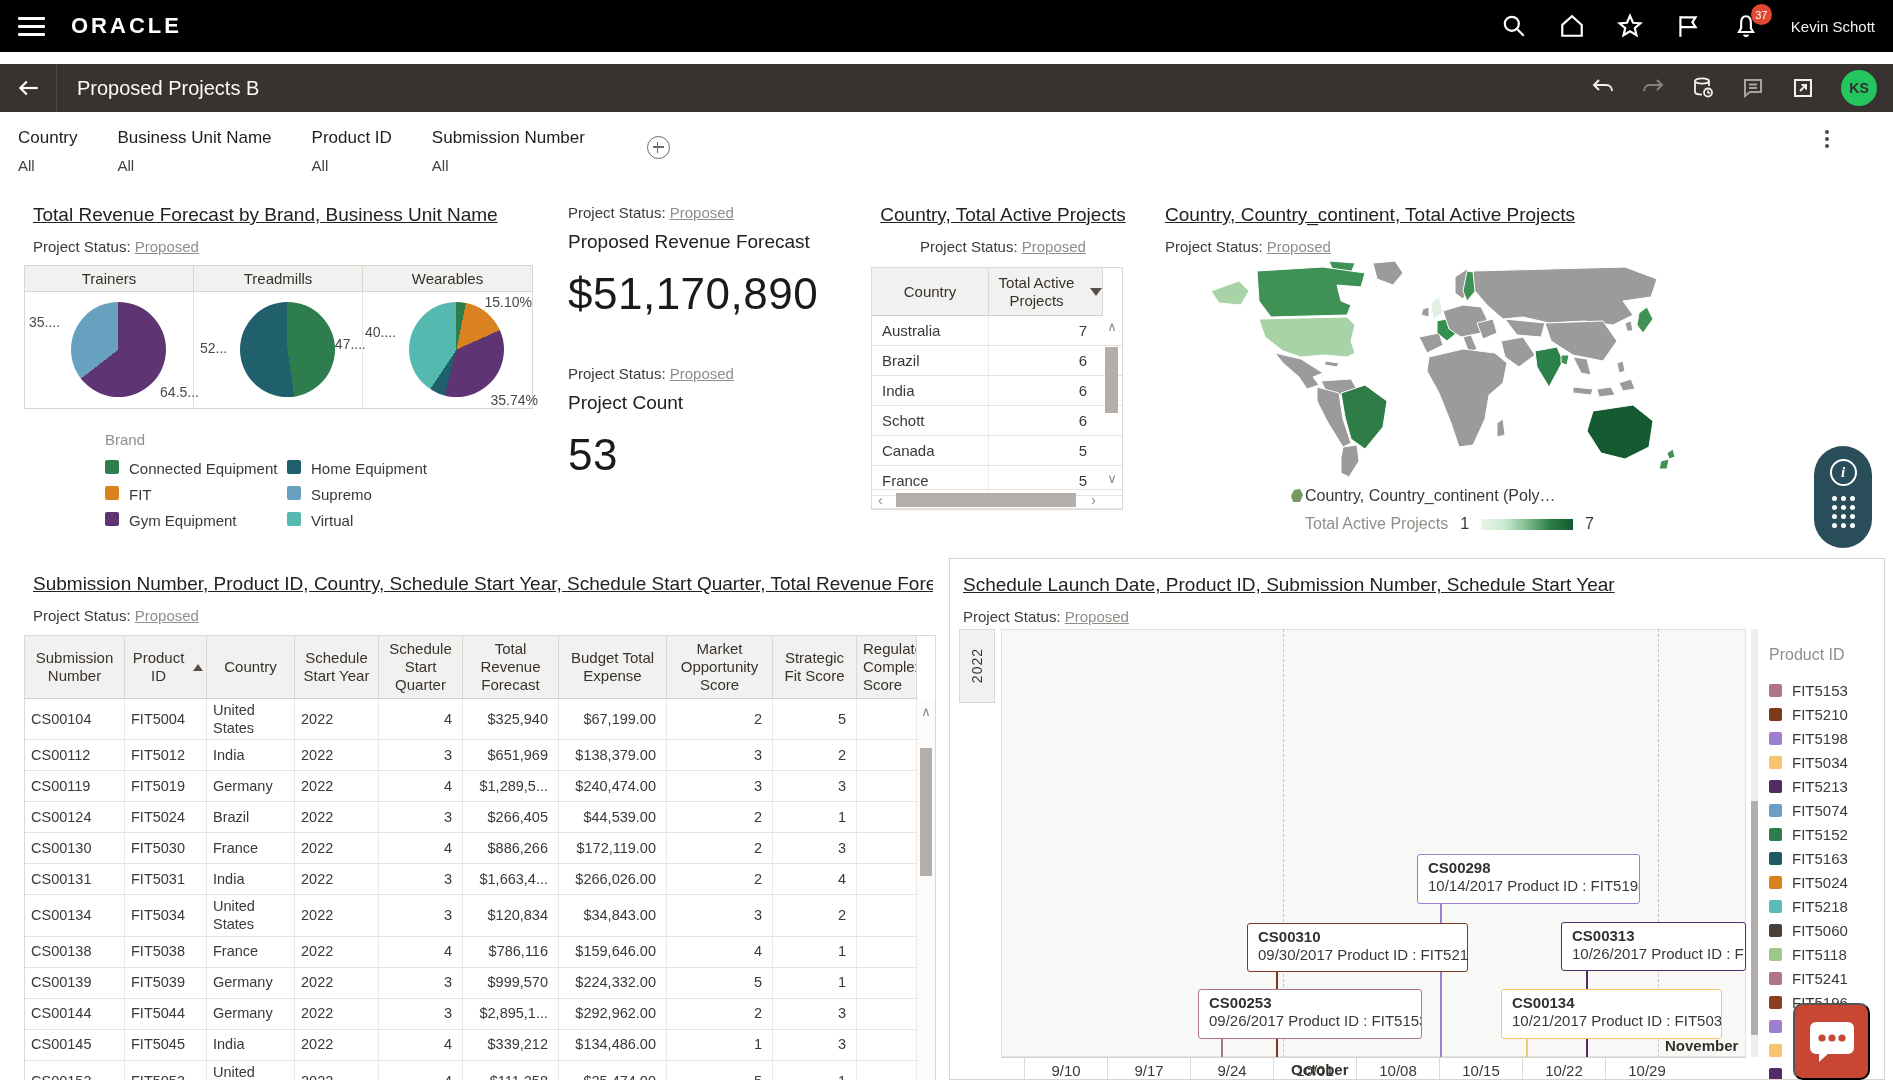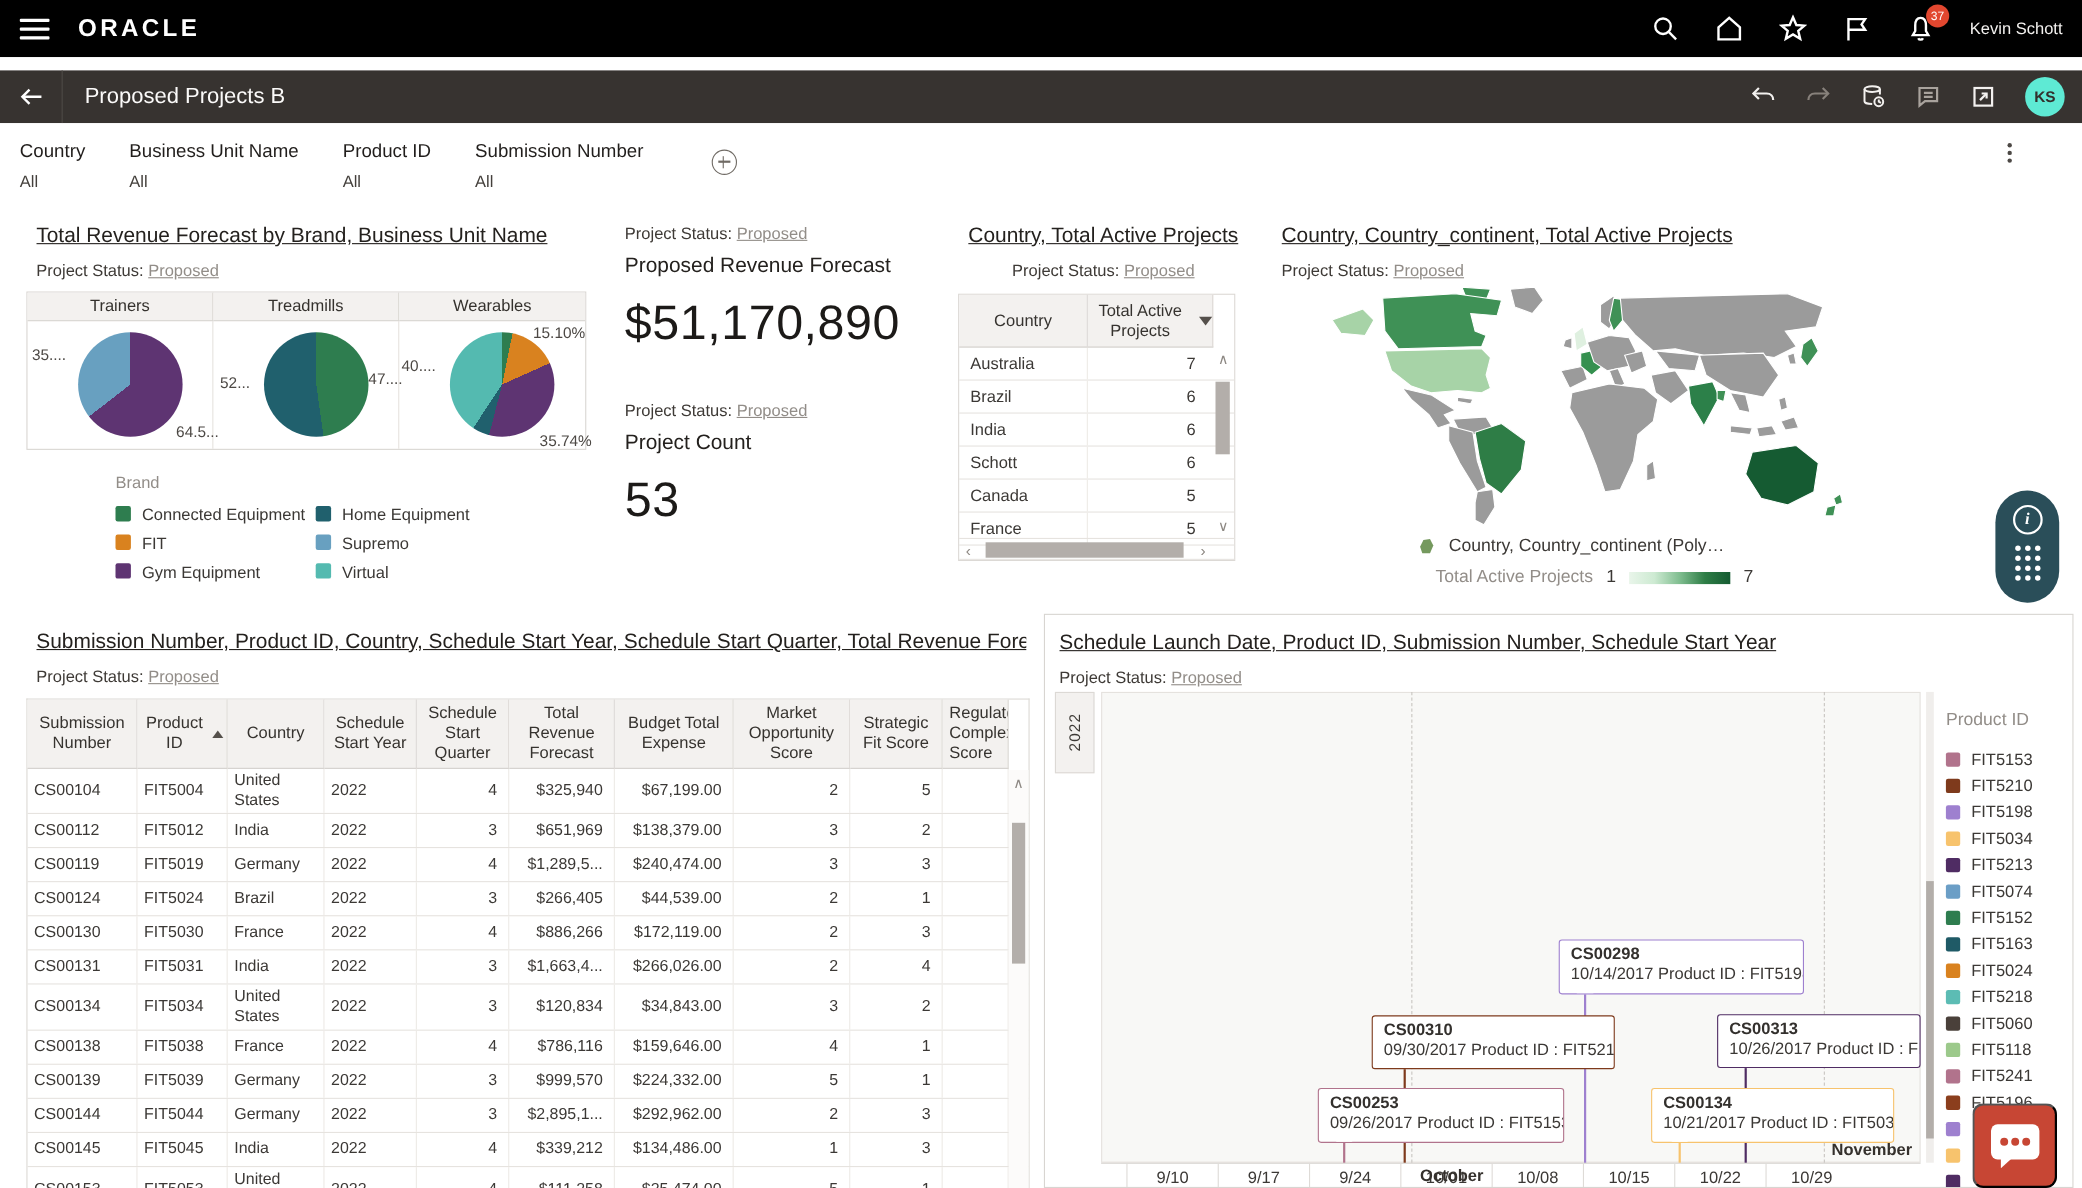--- a/index.html
+++ b/index.html
@@ -26,21 +26,21 @@
   
   .pagebar { position:absolute; top:64px; width:100%; height:48px; background:#373330;
     display:flex; align-items:center; padding:0 16px; }
   .pb-back { width:26px; height:26px; cursor:pointer; }
   .pb-back svg { width:26px; height:26px; }
   .pb-divider { width:1px; height:48px; background:#4e4a46; margin-left:14px; }
   .pb-title { margin-left:20px; font-size:20px; color:#fbfaf9; }
   .pagebar-right { margin-left:auto; display:flex; align-items:center; gap:26px; }
   .pb-icon { width:24px; height:24px; cursor:pointer; }
   .pb-icon svg { width:24px; height:24px; }
-  .avatar { width:36px; height:36px; border-radius:50%; background:#5eead4; color:#332f2c;
+  .avatar { width:36px; height:36px; border-radius:50%; background:#22c55e; color:#332f2c;
     font-size:14px; font-weight:bold; display:flex; align-items:center; justify-content:center; }
 
   
   .filterbar { position:absolute; top:112px; width:100%; height:82px; background:#fff;
     display:flex; padding:16px 0 0 18px; }
   .filter { margin-right:40px; cursor:pointer; }
   .f-label { font-size:17px; color:#211e1c; }
   .f-value { font-size:15px; color:#44403c; margin-top:9px; }
   .add-filter { margin-left:22px; margin-top:8px; width:23px; height:23px; border:1.5px solid #6f6a64;
     border-radius:50%; position:relative; cursor:pointer; }
@@ -105,21 +105,21 @@
   .ct-arrow { position:absolute; left:0; right:0; text-align:center; color:#8d8883; font-size:13px; cursor:pointer; }
   .ct-thumb { position:absolute; left:3px; width:13px; background:#b3aeaa; cursor:pointer; }
   .ct-hscroll { position:absolute; left:0; right:0; bottom:0; height:20px; border-top:1px solid #e6e3df; }
   .ct-harrow { position:absolute; top:2px; color:#8d8883; font-size:14px; cursor:pointer; }
   .ct-hthumb { position:absolute; top:3px; left:24px; width:180px; height:14px; background:#b3aeaa; cursor:pointer; }
 
   
   .panel-map { position:absolute; left:1160px; top:204px; width:625px; }
   .panel-map .p-title, .panel-map .p-status { margin-left:5px; }
   .map-svg { margin:6px 0 0 45px; cursor:pointer; }
-  .map-leg1 { margin:4px 0 0 127px; display:flex; align-items:center; gap:12px; }
+  .map-leg1 { margin:4px 0 0 127px; display:flex; align-items:center; }
   .map-leg1 span { font-size:16px; color:#3b3835; }
   .map-leg2 { margin:10px 0 0 145px; display:flex; align-items:center; gap:12px; }
   .map-leg2 .lbl { font-size:16px; color:#928d88; }
   .map-leg2 .minmax { font-size:16px; color:#3b3835; }
   .grad { width:92px; height:11px; background:linear-gradient(90deg,#e9f5ea,#cdead2,#7fbd8f,#2e7d46,#155b32); }
 
   
   .side-pill { position:absolute; left:1814px; top:446px; width:58px; height:102px; border-radius:29px;
     background:#2a4e59; display:flex; flex-direction:column; align-items:center; padding-top:13px; z-index:40; }
   .pill-info { width:27px; height:27px; border:2px solid #fff; border-radius:50%; color:#fff;

